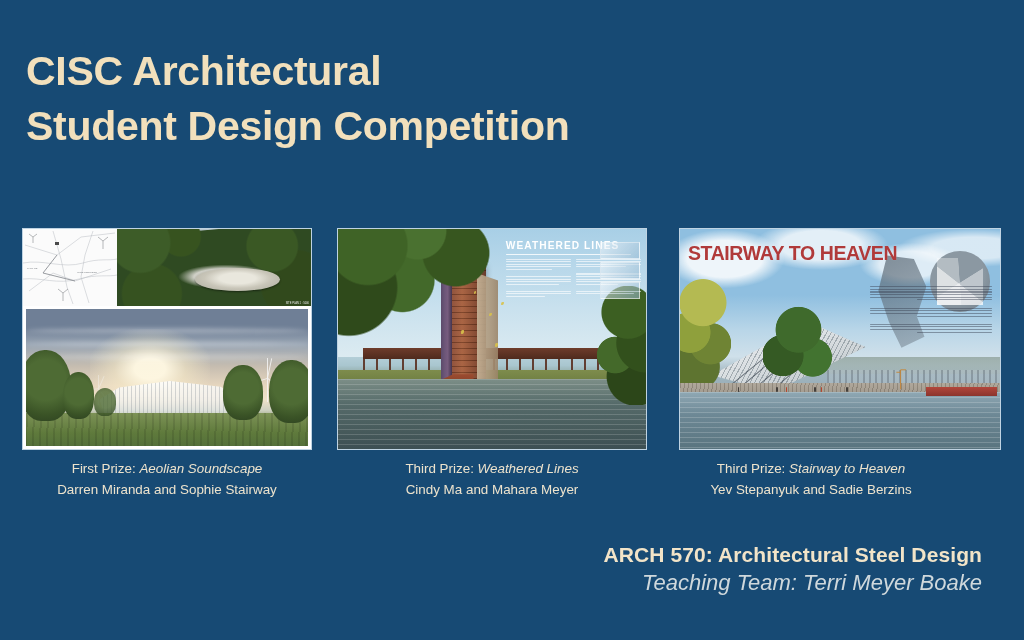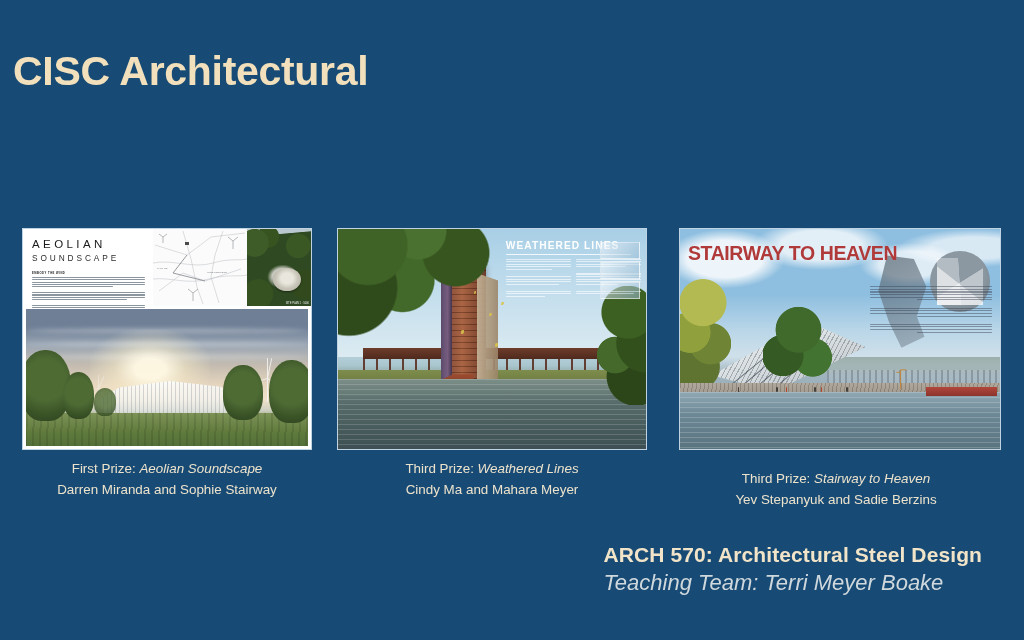--- a/index.html
+++ b/index.html
@@ -5,21 +5,21 @@
   * { margin:0; padding:0; box-sizing:border-box; }
   html,body { width:1024px; height:640px; }
   body {
     background:#174A74;
     font-family:"Liberation Sans", sans-serif;
     overflow:hidden;
     position:relative;
   }
 
   
-  .heading { position:absolute; left:13px; top:44px; }
+  .heading { position:absolute; left:26px; top:44px; }
   .title-line {
     font-size:41px;
     font-weight:bold;
     color:#F2E0BC;
     letter-spacing:-0.3px;
     line-height:1.33;
     white-space:nowrap;
   }
   .subtitle {
     font-size:28px;
@@ -316,62 +316,41 @@
   .p3-people { position:absolute; left:0; right:0; top:72%; height:5%; }
   .p3-people span { position:absolute; width:1.6px; height:5px; background:#44403c; border-radius:1px; }
   .p3-people span.r { background:#b5462f; }
 
   
   .captions { position:absolute; left:0; top:459px; width:953px; height:44px; }
   .caption { position:absolute; text-align:center; color:#EDE3CD; font-size:13.4px; line-height:1.55; }
   .caption .ttl i { font-style:italic; }
   #cap1 { left:22px;  width:290px; }
   #cap2 { left:337px; width:310px; }
-  #cap3 { left:675px; width:322px;margin-top:10px; }
-
-  
-  .footer { position:absolute; right:42px; bottom:44px; }
+  #cap3 { left:650px; width:322px; }
+
+  
+  .footer { position:absolute; right:42px; bottom:44px; text-align:right; }
   .course { font-size:21px; font-weight:bold; color:#F2E4C8; letter-spacing:.1px; white-space:nowrap; }
   .team { font-size:22px; font-style:italic; color:#CFD8DC; margin-top:3px; white-space:nowrap; }
 </style>
 </head>
 <body style="background: rgb(23, 74, 116);">
 
 <div class="heading">
   <div class="title-line">CISC Architectural</div>
+  <div class="title-line">Student Design Competition</div>
 </div>
 
 <div class="posters">
 
   <div class="poster-slot" id="slot1">
     <div class="poster-frame">
 
       <div class="p1-header">
-        <div class="p1-textcol">
-          <div class="p1-t1">AEOLIAN</div>
-          <div class="p1-t2">SOUNDSCAPE</div>
-          <div class="p1-kicker">EMBODY THE WIND</div>
-          <div class="p1-body">
-            <i></i>
-              <i></i>
-              <i></i>
-              <i></i>
-              <i style="width:72%"></i>
-            <i class="gap"></i>
-            <i></i>
-              <i></i>
-              <i></i>
-              <i style="width:84%"></i>
-            <i class="gap"></i>
-            <i></i>
-              <i></i>
-              <i></i>
-              <i style="width:56%"></i>
-          </div>
-        </div>
 
         <div class="p1-plan">
           <svg viewBox="0 0 94 77" width="94" height="77" aria-hidden="true">
             <g stroke="#b9bdc2" fill="none" stroke-width=".5">
               <path d="M2 16 L34 26 L58 8 L92 4"></path>
               <path d="M6 62 L30 44 L52 52 L88 40"></path>
               <path d="M30 2 L38 30 L44 58 L50 75"></path>
               <path d="M70 2 L62 26 L58 48 L66 74"></path>
               <path d="M0 34 C20 30 40 40 60 34 C76 29 86 32 94 30"></path>
               <path d="M0 50 C18 48 34 56 56 50 C74 45 86 48 94 46"></path>

